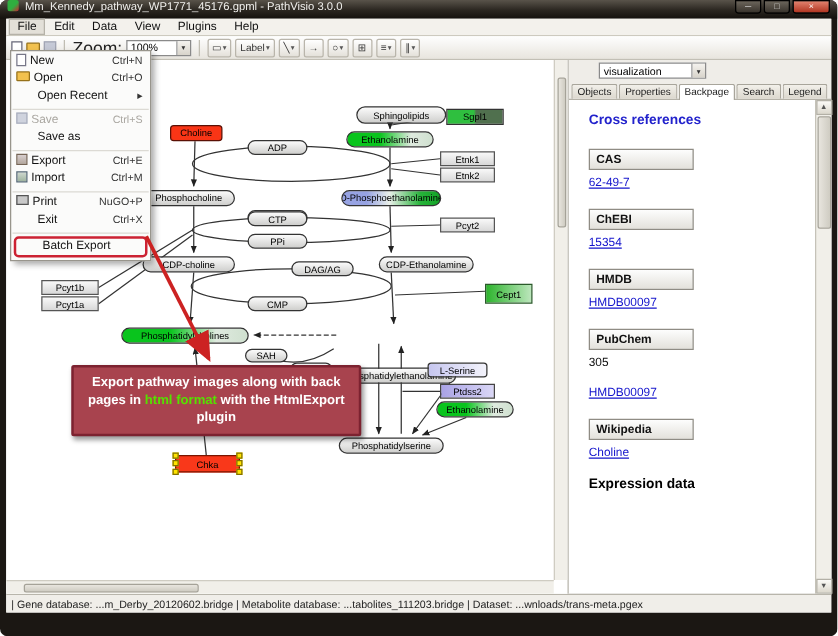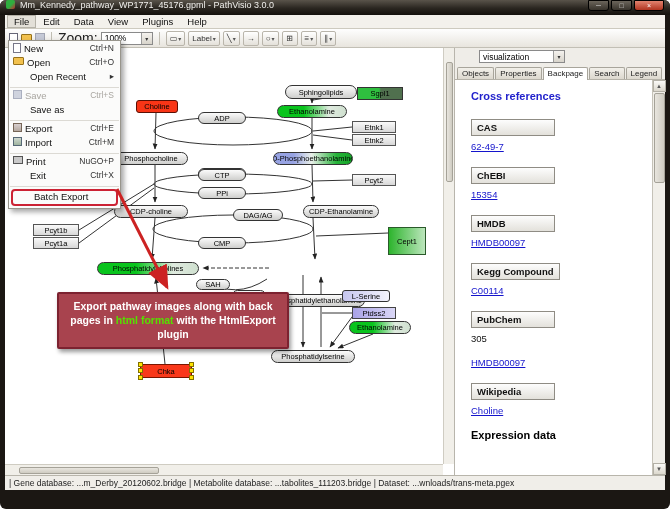--- a/index.html
+++ b/index.html
@@ -254,21 +254,21 @@
             </div>
             <div class="node met" style="left: 228px; top: 161px; width: 50px; height: 12px;">
               <span>DAG/AG</span>
             </div>
             <div class="node met" style="left: 270px; top: 157px; width: 76px; height: 13px; margin-left: 28px;">
               <span>CDP-Ethanolamine</span>
             </div>
             <div class="node gene" style="left: 28px; top: 176px; width: 46px; height: 12px;">
               <span>Pcyt1b</span>
             </div>
-            <div class="node gene-green" style="left: 383px; top: 179px; width: 38px; height: 28px;">
+            <div class="node gene-green" style="left: 383px; top: 179px; width: 38px; height: 16px;">
               <span>Cept1</span>
             </div>
             <div class="node gene" style="left: 28px; top: 189px; width: 46px; height: 12px;">
               <span>Pcyt1a</span>
             </div>
             <div class="node met" style="left: 193px; top: 189px; width: 48px; height: 12px;">
               <span>CMP</span>
             </div>
             <div class="node met-green" style="left: 92px; top: 214px; width: 102px; height: 13px;">
               <span>Phosphatidylcholines</span>
@@ -329,21 +329,20 @@
             <div class="tab">Search</div>
             <div class="tab">Legend</div>
           </div>
         <div class="sb-body">
           <div class="sb-content">
             <div class="xref-title">Cross references</div>
             <div>
                 <div class="xref"><div class="xref-head">CAS</div><a class="xref-val link" href="#">62-49-7</a></div>
                 <div class="xref"><div class="xref-head">ChEBI</div><a class="xref-val link" href="#">15354</a></div>
                 <div class="xref"><div class="xref-head">HMDB</div><a class="xref-val link" href="#">HMDB00097</a></div>
-                <div class="xref"><div class="xref-head">Kegg Compound</div><a class="xref-val link" href="#">C00114</a></div>
                 <div class="xref"><div class="xref-head">PubChem</div><div class="xref-val">305</div></div>
                 <div class="xref"><a class="xref-val link" href="#">HMDB00097</a></div>
                 <div class="xref"><div class="xref-head">Wikipedia</div><a class="xref-val link" href="#">Choline</a></div>
               </div>
             <div class="expr-title">Expression data</div>
           </div>
           <div class="sb-scroll">
             <span class="sarrow">▲</span>
             <div class="sb-thumb"></div>
             <span class="sarrow down">▼</span>

